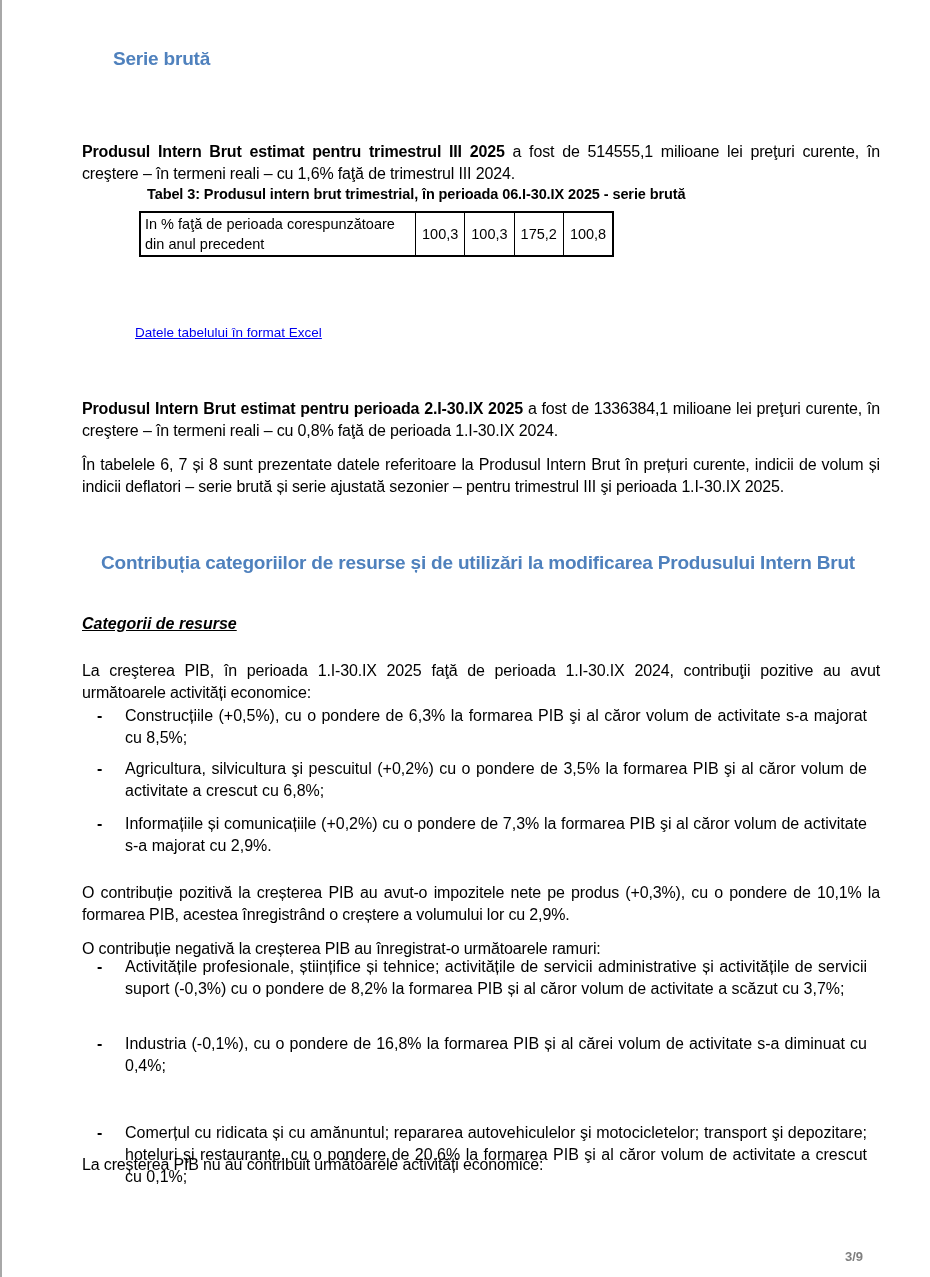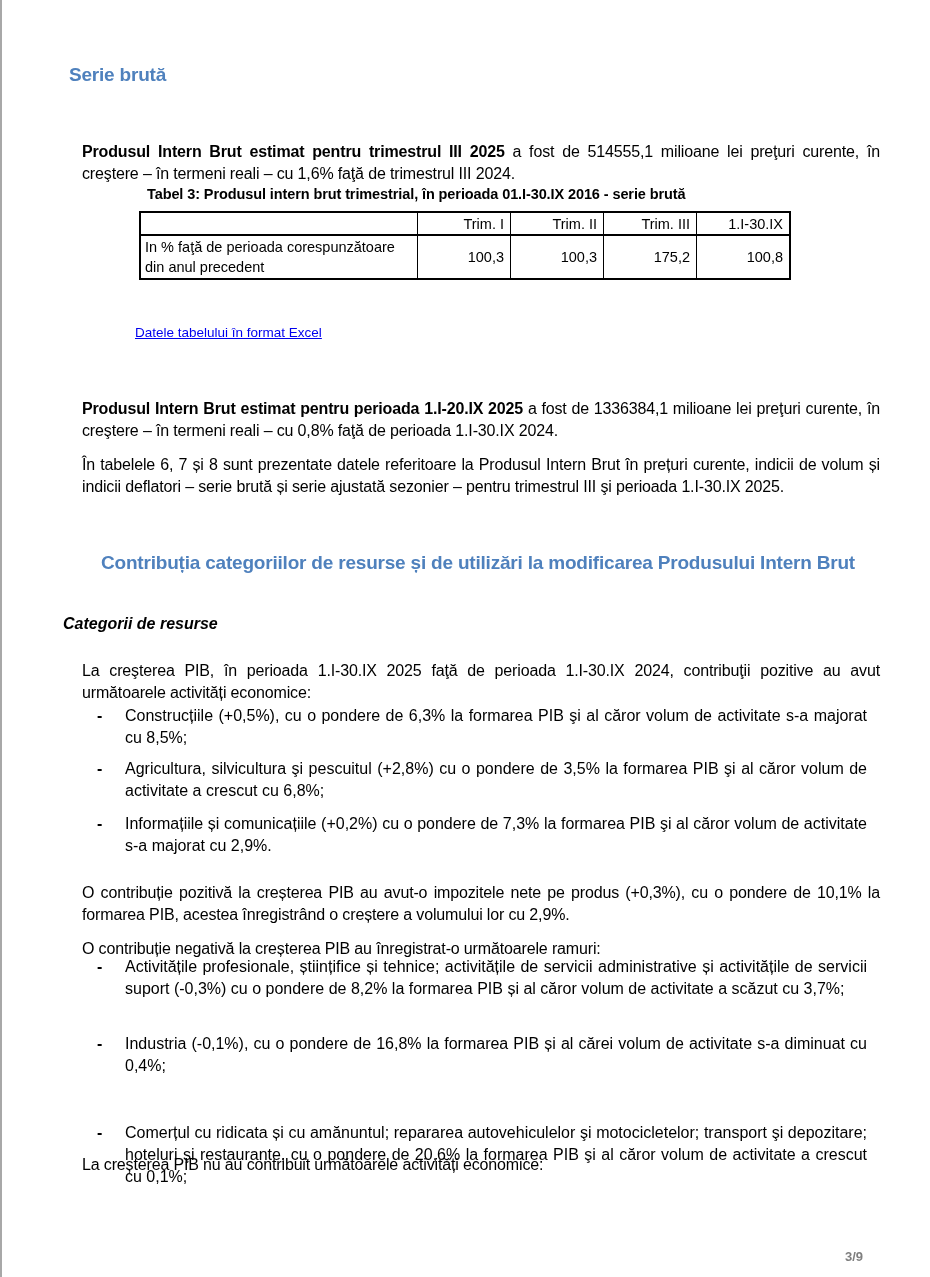--- a/index.html
+++ b/index.html
@@ -30,82 +30,76 @@
   table.t3 tr.head td { height:21px; border-bottom:2px solid #000; text-align:right; }
   table.t3 td.num { text-align:right; }
   table.t3 td.lbl { text-align:left; width:264px; padding-left:4px; line-height:20px; }
   table.t3 tr.r1 td { height:29px; }
   table.t3 tr.r2 td { height:42px; }
   .xls-link {
     position:absolute; left:135px; top:325px; font-size:13.5px; color:#0000ee; text-decoration:underline;
     cursor:pointer;
   }
   .subhead {
-    position:absolute; left:63px; top:615px; font-size:16px; font-weight:bold; font-style:italic;
+    position:absolute; left:82px; top:615px; font-size:16px; font-weight:bold; font-style:italic;
+    text-decoration:underline;
     text-align:right;
   }
   .bullet {
     position:absolute; left:97px; width:770px; font-size:16px; line-height:22px;
     text-align:justify; display:flex;
   }
   .bullet .dash { width:28px; flex:none; font-weight:bold; }
   .bullet .btxt { flex:1; }
   .pgnum {
     position:absolute; left:845px; top:1249px; font-size:13px; font-weight:bold; color:#7f7f7f;
   }
 </style>
 </head>
 <body>
 
 <div class="page-edge"></div>
 
-<h2 class="h1" style="top:64px;">Serie brută</h2>
+<h2 class="h1" style="top:48px;margin-left:44px;">Serie brută</h2>
 
 <p class="para" style="top:128px;"><b>Produsul Intern Brut estimat pentru trimestrul III 2025</b><span> a fost de 514555,1 milioane lei preţuri curente, în creştere – în termeni reali – cu 1,6% faţă de trimestrul III 2024.</span></p>
 
-<div class="caption">Tabel 3: Produsul intern brut trimestrial, în perioada 01.I-30.IX 2016 - serie brută</div>
+<div class="caption">Tabel 3: Produsul intern brut trimestrial, în perioada 06.I-30.IX 2025 - serie brută</div>
 
 <table class="t3">
   <tbody>
-      <tr class="head">
-    <td style="width:264px;"></td>
-    <td style="width:80px;">Trim. I</td>
-    <td style="width:80px;">Trim. II</td>
-    <td style="width:80px;">Trim. III</td>
-    <td style="width:80px;">1.I-30.IX</td>
-  </tr>
   <tr class="r2">
     <td class="lbl">In % faţă de perioada corespunzătoare din anul precedent</td>
     <td class="num">100,3</td>
     <td class="num">100,3</td>
     <td class="num">175,2</td>
     <td class="num">100,8</td>
   </tr>
 </tbody>
   </table>
 
 <a class="xls-link">Datele tabelului în format Excel</a>
 
-<p class="para" style="top:385px;"><b>Produsul Intern Brut estimat pentru perioada 1.I-20.IX 2025</b><span> a fost de 1336384,1 milioane lei preţuri curente, în creştere – în termeni reali – cu 0,8% faţă de perioada 1.I-30.IX 2024.</span></p>
+<p class="para" style="top:385px;"><b>Produsul Intern Brut estimat pentru perioada 2.I-30.IX 2025</b><span> a fost de 1336384,1 milioane lei preţuri curente, în creştere – în termeni reali – cu 0,8% faţă de perioada 1.I-30.IX 2024.</span></p>
 
 <p class="para" style="top:441px;">În tabelele 6, 7 și 8 sunt prezentate datele referitoare la Produsul Intern Brut în prețuri curente, indicii de volum și indicii deflatori –  serie brută și serie ajustată sezonier – pentru trimestrul III şi perioada 1.I-30.IX 2025.</p>
 
 <h2 class="h1" style="top:552px;margin-left:32px;">Contribuția categoriilor de resurse și de utilizări la modificarea Produsului Intern Brut</h2>
 
 <div class="subhead">Categorii de resurse</div>
 
 <p class="para" style="top:647px;">La creşterea PIB, în perioada 1.I-30.IX 2025 faţă de perioada 1.I-30.IX 2024, contribuţii pozitive au avut următoarele activități economice:</p>
 
 <div class="bullet" style="top:705px;">
   <span class="dash">-</span>
   <span class="btxt">Construcțiile (+0,5%), cu o pondere de 6,3% la formarea PIB şi al căror volum de activitate s-a majorat cu 8,5%;</span>
 </div>
 <div class="bullet" style="top:758px;">
   <span class="dash">-</span>
-  <span class="btxt">Agricultura, silvicultura şi pescuitul (+2,8%) cu o pondere de 3,5% la formarea PIB şi al căror volum de activitate a crescut cu 6,8%;</span>
+  <span class="btxt">Agricultura, silvicultura şi pescuitul (+0,2%) cu o pondere de 3,5% la formarea PIB şi al căror volum de activitate a crescut cu 6,8%;</span>
 </div>
 <div class="bullet" style="top:813px;">
   <span class="dash">-</span>
   <span class="btxt">Informațiile și comunicațiile (+0,2%) cu o pondere de 7,3% la formarea PIB şi al căror volum de activitate s-a majorat cu 2,9%.</span>
 </div>
 
 <p class="para" style="top:869px;">O contribuție pozitivă la creșterea PIB au avut-o impozitele nete pe produs (+0,3%), cu o pondere de 10,1% la formarea PIB, acestea înregistrând o creștere a volumului lor cu 2,9%.</p>
 
 <p class="para" style="top:925px;">O contribuție negativă la creșterea PIB au înregistrat-o următoarele ramuri:</p>
 

